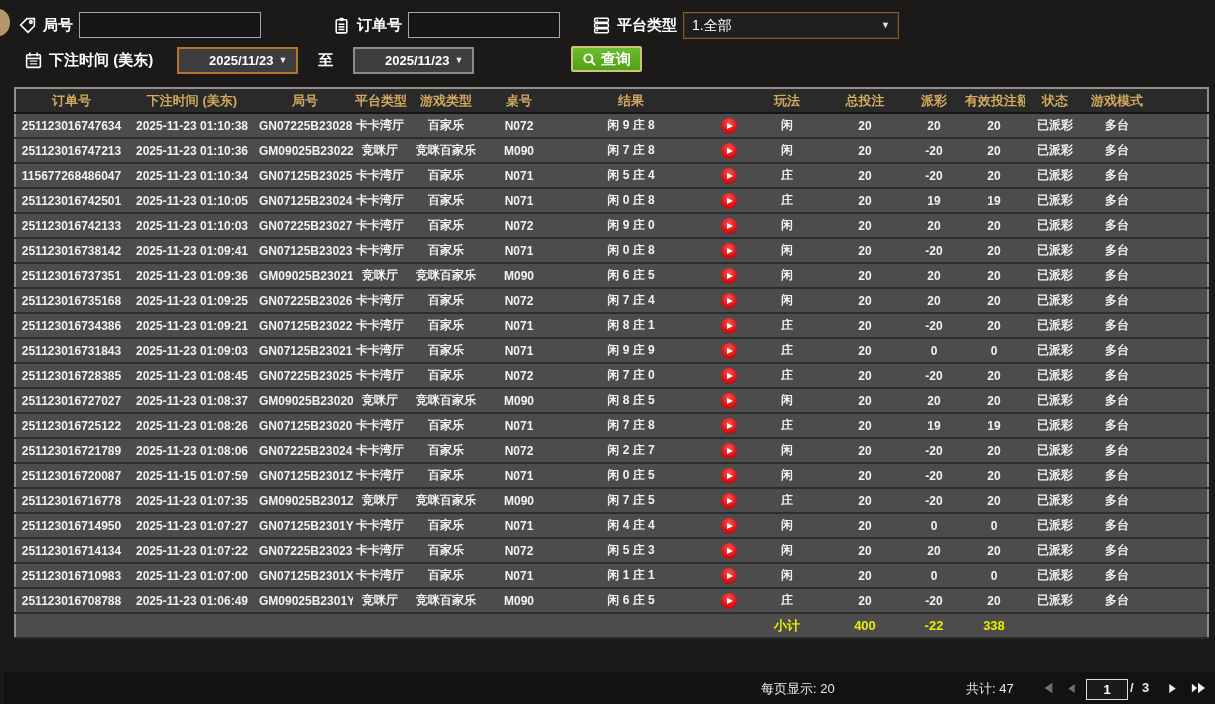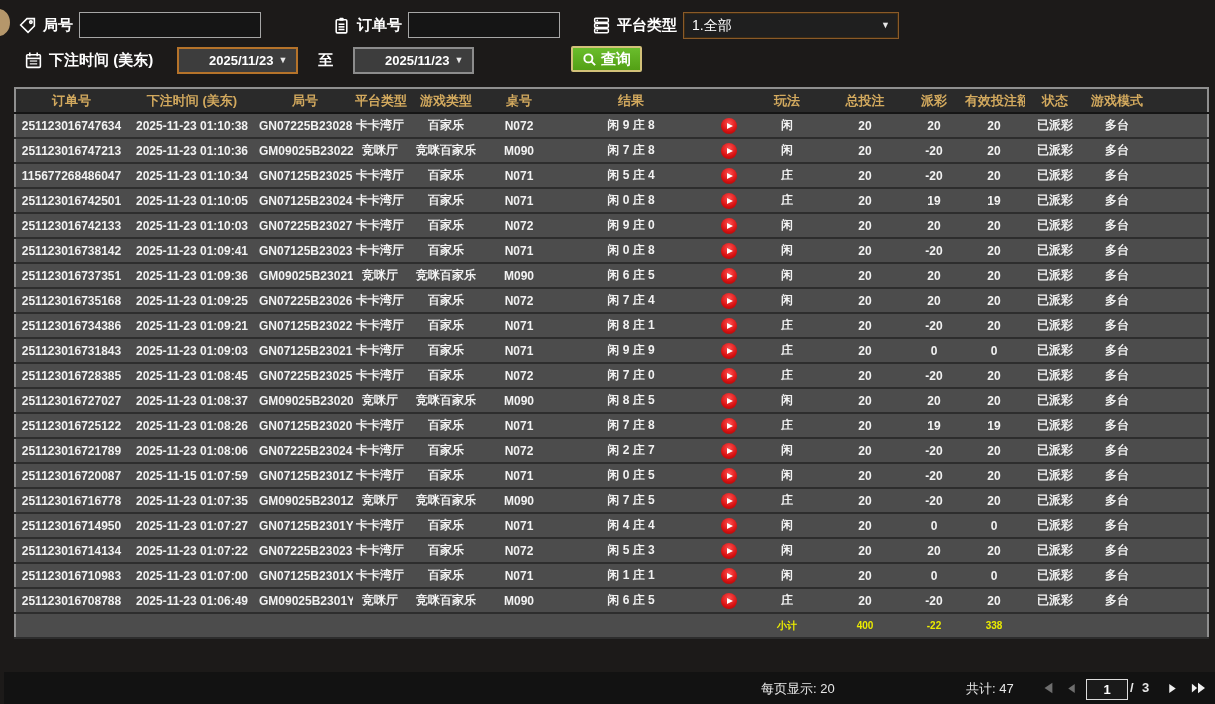--- a/index.html
+++ b/index.html
@@ -39,21 +39,21 @@
     font-size:13px;font-weight:bold;white-space:nowrap;overflow:hidden;
     border-bottom:2px solid #151515;padding:0 2px;}
   table.grid td{
     height:23px;background:#4c4c4c;color:var(--row_text);
     font-size:12px;font-weight:bold;text-align:center;white-space:nowrap;overflow:hidden;
     border-bottom:2px solid #2d2d2d;padding:0 2px;}
   td.pos{color:var(--payout_win_red);}
   td.neg{color:var(--payout_loss_green);}
   td.zero{color:var(--row_text);}
   td.green{color:var(--status_green);}
-  tr.summary-row td{color:var(--summary_yellow);font-size:10px;}
+  tr.summary-row td{color:var(--summary_yellow);font-size:13px;}
   .playbtn{width:16px;height:16px;margin:0 auto;border-radius:50%;cursor:pointer;
     background:radial-gradient(circle at 50% 32%,#ff5050,#d61010 62%,#9c0707);
     display:flex;align-items:center;justify-content:center;}
   .playbtn .tri{width:0;height:0;border-left:6px solid #fff;
     border-top:3.5px solid transparent;border-bottom:3.5px solid transparent;margin-left:2px;}
 
   
   .footer{position:absolute;left:4px;top:672px;width:1215px;height:32px;background:#121212;}
   .footer .ftext{position:absolute;top:8px;font-size:13px;color:#e6e6e6;white-space:nowrap;}
   .pager-btn{position:absolute;top:8px;width:16px;height:16px;cursor:pointer;display:flex;align-items:center;justify-content:center;}

